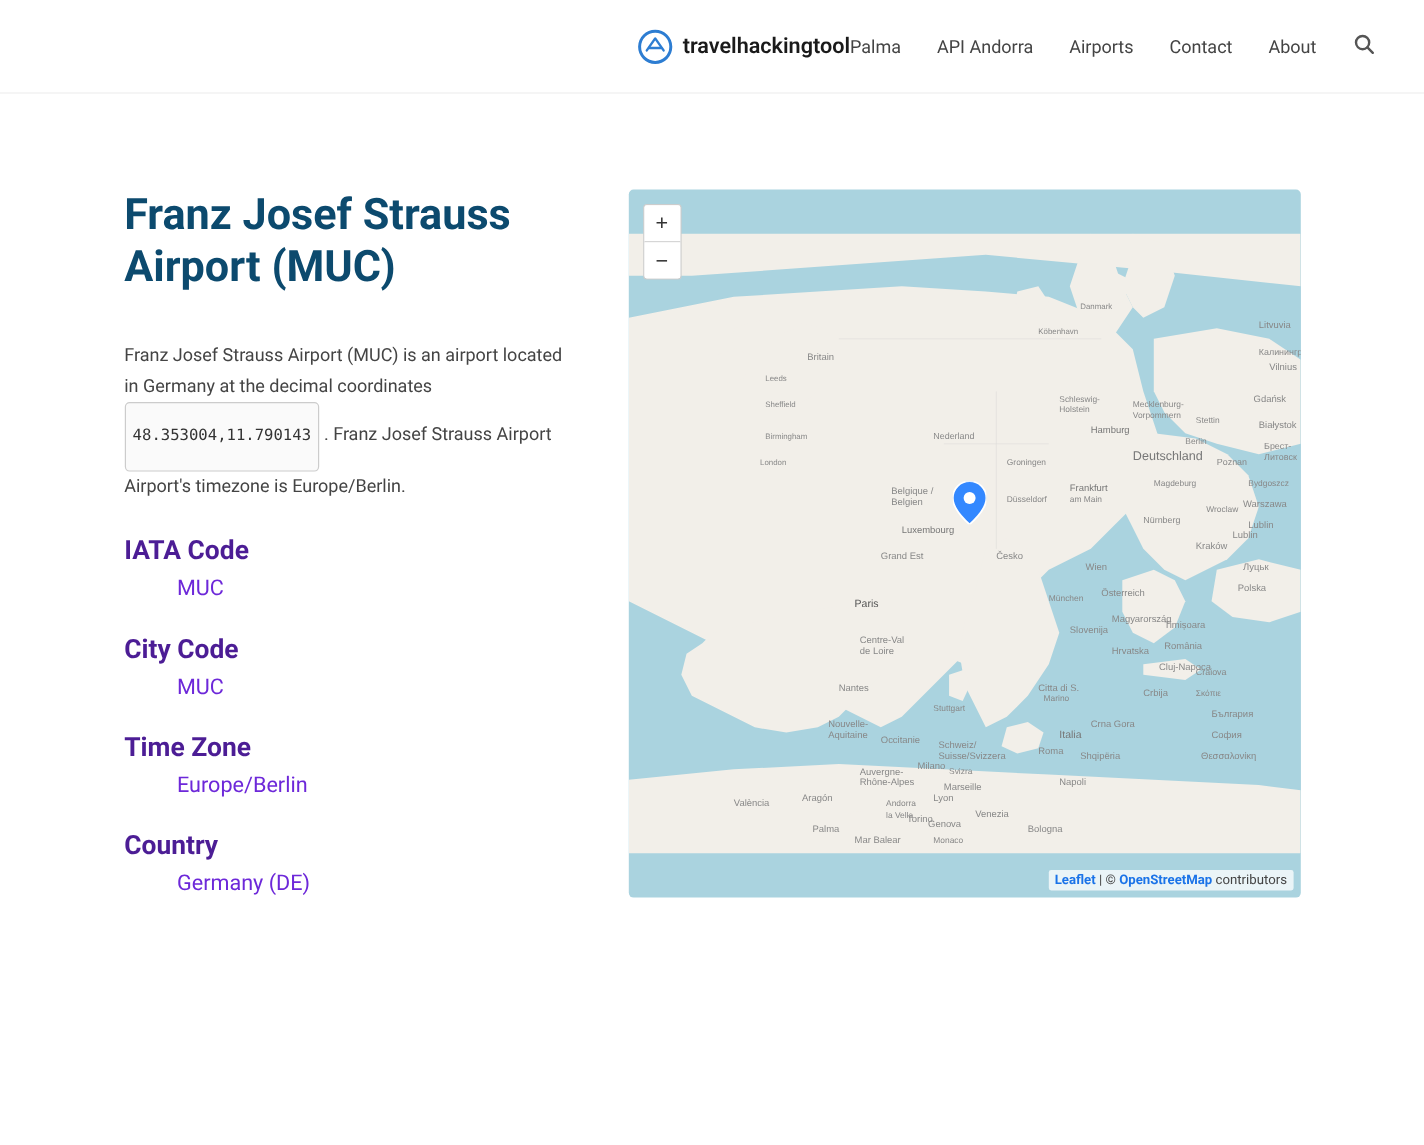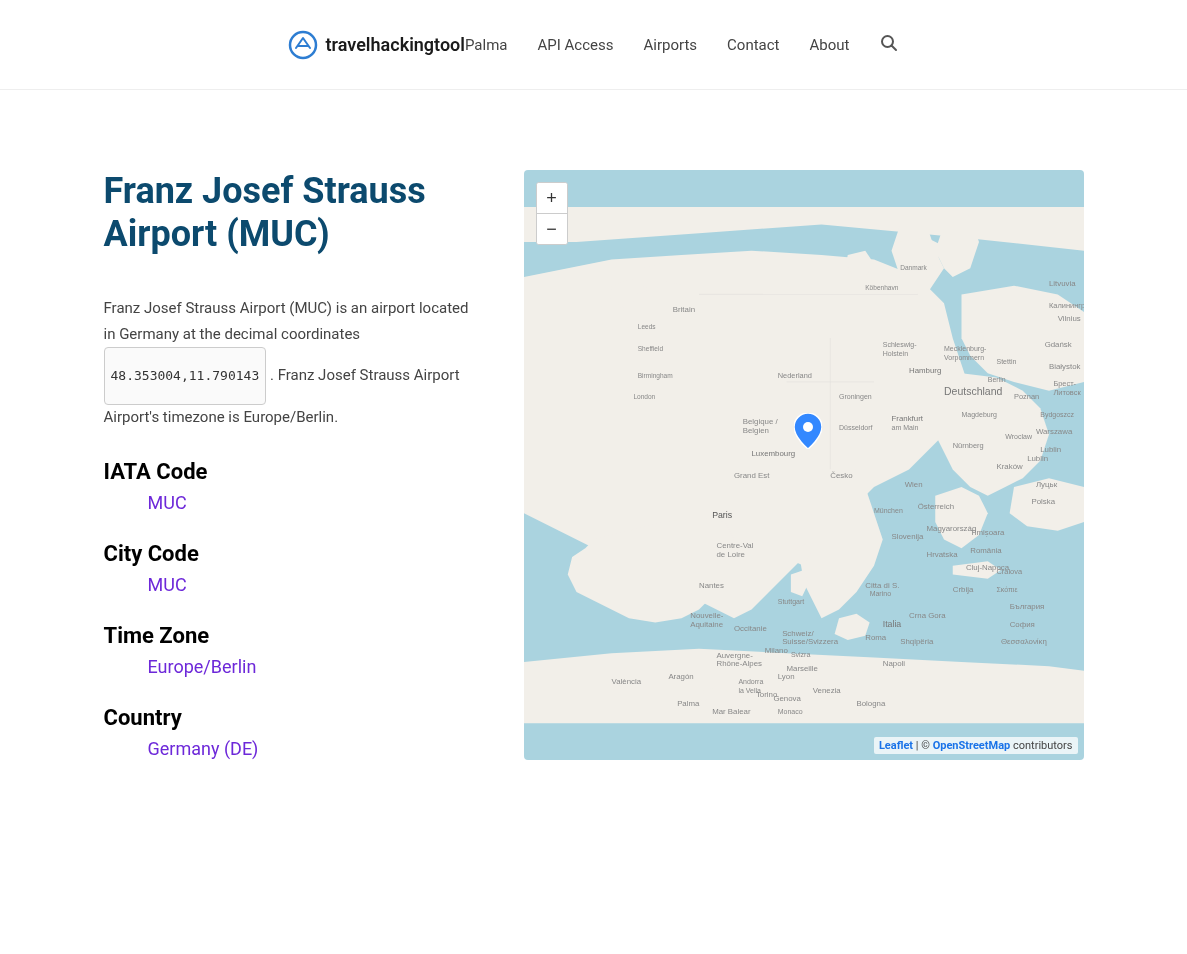--- a/index.html
+++ b/index.html
@@ -1,21 +1,21 @@
 <!DOCTYPE html>
 <html><head>
   <meta charset="utf-8">
   <style>
     * { margin: 0; padding: 0; box-sizing: border-box; }
     body { font-family: -apple-system, BlinkMacSystemFont, 'Segoe UI', Roboto, sans-serif; background: #fff; color: #333; }
 
     
     nav {
-      display: flex; align-items: center; justify-content: center;
-      padding: 0 40px; height: 90px; border-bottom: 1px solid #eee;
+      display: flex; align-items: center; justify-content: flex-end;
+      padding: 0 40px; height: 78px; border-bottom: 1px solid #eee;
       position: sticky; top: 0; background: #fff; z-index: 100;
     }
     .nav-logo { display: flex; align-items: center; gap: 8px; text-decoration: none; color: #333; }
     .nav-logo-icon { width: 30px; height: 30px; }
     .nav-logo-text { font-size: 18px; font-weight: 600; color: #1a1a1a; }
     .nav-links { display: flex; align-items: center; gap: 30px; }
     .nav-link { text-decoration: none; color: #444; font-size: 15px; }
     .nav-search { cursor: pointer; color: #444; }
 
     
@@ -23,21 +23,21 @@
     .content-grid { display: grid; grid-template-columns: 380px 1fr; gap: 40px; align-items: start; }
 
     
     .info-col h1 { font-size: 36px; font-weight: 700; line-height: 1.2; margin-bottom: 40px; color: #0c4a6e; }
     .description { font-size: 15px; line-height: 1.7; color: #444; margin-bottom: 24px; }
     .coord-badge {
       display: inline-block; border: 1px solid #ccc; border-radius: 4px;
       padding: 17px 6px; font-size: 13px; font-family: monospace; color: #333; background: #fafafa;
     }
 
-    .section-label { font-size: 22px; font-weight: 700; color: #000000; margin-bottom: 8px; margin-top: 28px; }
+    .section-label { font-size: 22px; font-weight: 700; color: #4c1d95; margin-bottom: 8px; margin-top: 28px; }
     .section-value { font-size: 18px; color: #6d28d9; padding-left: 44px; }
 
     
     .map-col { position: relative; }
     .map-container {
       width: 100%; height: 590px; border-radius: 4px; overflow: hidden;
       position: relative; background: #aad3df;
     }
     .map-svg { width: 100%; height: 100%; }
 
@@ -70,21 +70,21 @@
   <a class="nav-logo" href="#">
     <svg class="nav-logo-icon" viewBox="0 0 30 30" fill="none" xmlns="http://www.w3.org/2000/svg">
       <circle cx="15" cy="15" r="13" stroke="#2d7dd2" stroke-width="2.5"></circle>
       <path d="M8 18 L15 8 L22 18" stroke="#2d7dd2" stroke-width="2" fill="none" stroke-linecap="round" stroke-linejoin="round"></path>
       <line x1="10" y1="16" x2="20" y2="16" stroke="#2d7dd2" stroke-width="2" stroke-linecap="round"></line>
     </svg>
     <span class="nav-logo-text">travelhackingtool</span>
   </a>
   <div class="nav-links">
     <a class="nav-link" href="#">Palma</a>
-    <a class="nav-link" href="#">API Access</a>
+    <a class="nav-link" href="#">API Andorra</a>
     <a class="nav-link" href="#">Airports</a>
     <a class="nav-link" href="#">Contact</a>
     <a class="nav-link" href="#">About</a>
     <span class="nav-search">
       <svg width="20" height="20" viewBox="0 0 20 20" fill="none" xmlns="http://www.w3.org/2000/svg">
         <circle cx="8.5" cy="8.5" r="5.5" stroke="#555" stroke-width="2"></circle>
         <line x1="12.5" y1="12.5" x2="17" y2="17" stroke="#555" stroke-width="2" stroke-linecap="round"></line>
       </svg>
     </span>
   </div>

